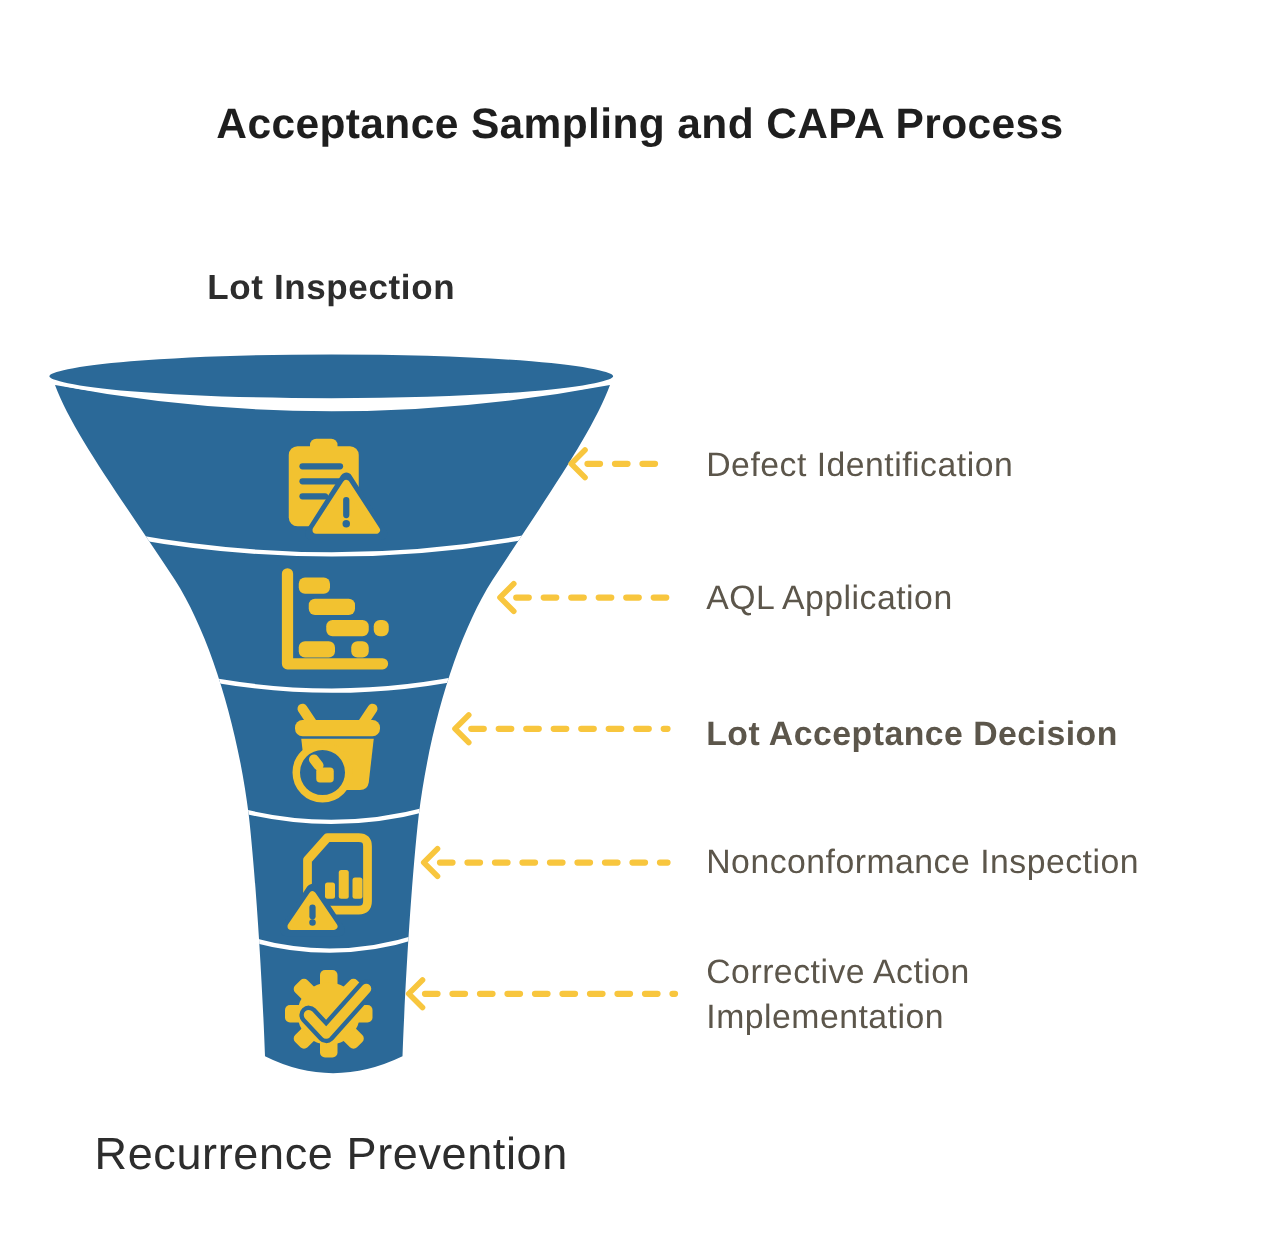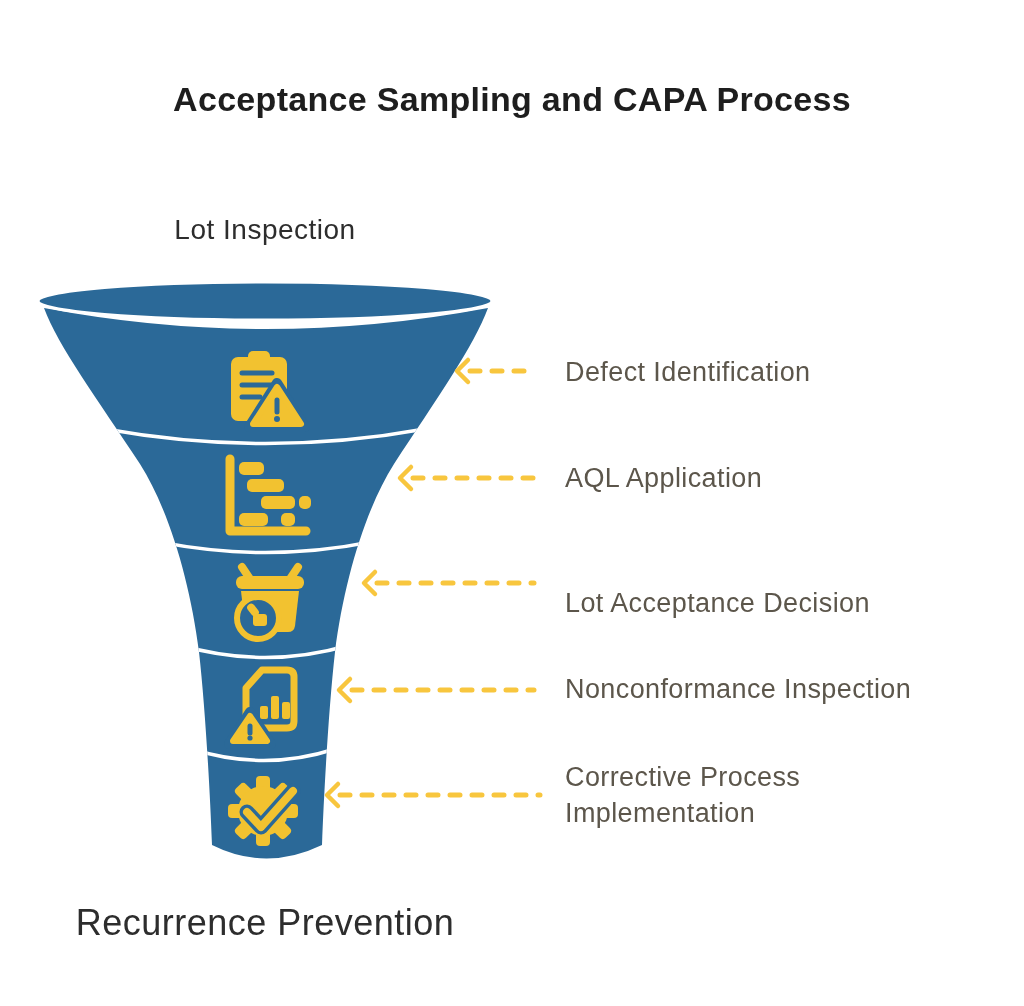--- a/index.html
+++ b/index.html
@@ -7,29 +7,29 @@
     --label:#5C564B; --heading:#1E1E1E; --dark:#2D2D2D;
   }
   *{margin:0;padding:0;box-sizing:border-box;}
   body{background:#fff;font-family:"Liberation Sans",sans-serif;}
   .stage{position:relative;width:1024px;height:1006px;background:#ffffff;overflow:hidden;}
 
   .title{position:absolute;left:0;right:0;top:80px;text-align:center;
          font-size:34px;font-weight:800;letter-spacing:.3px;color:var(--heading);}
 
   .top-label{position:absolute;left:60px;width:410px;top:214px;text-align:center;
-             font-size:28px;font-weight:400;letter-spacing:.5px;color:var(--dark);}
+             font-size:28px;font-weight:700;letter-spacing:.5px;color:var(--dark);}
   .bottom-label{position:absolute;left:60px;width:410px;top:902px;text-align:center;
              font-size:36px;font-weight:400;letter-spacing:.5px;color:var(--dark);}
 
   .stage-label{position:absolute;left:565px;font-size:27px;letter-spacing:.4px;
                color:var(--label);white-space:nowrap;line-height:36px;}
   .stage-label.l1{top:354px;}
   .stage-label.l2{top:460px;}
-  .stage-label.l3{top:585px;}
+  .stage-label.l3{top:569px;font-weight:bold;}
   .stage-label.l4{top:671px;}
   .stage-label.l5{top:759px;white-space:normal;width:320px;}
 
   svg.scene{position:absolute;left:0;top:0;}
   .fill-blue{fill:var(--funnel);}
   .ellipse-rim{fill:var(--funnel);stroke:#ffffff;stroke-width:3;}
   .sep{fill:none;stroke:#ffffff;stroke-width:3.5;}
   .icon-fill{fill:var(--icon);}
   .icon-stroke{fill:none;stroke:var(--icon);stroke-linecap:round;stroke-linejoin:round;}
   .bg-stroke{fill:none;stroke:var(--funnel);stroke-linecap:round;stroke-linejoin:round;}
@@ -46,21 +46,21 @@
 
   <div class="title">Acceptance Sampling and CAPA Process</div>
 
   <div class="top-label">Lot Inspection</div>
   <div class="bottom-label">Recurrence Prevention</div>
 
   <div class="stage-label l2">AQL Application</div>
   <div class="stage-label l1">Defect Identification</div>
   <div class="stage-label l3">Lot Acceptance Decision</div>
   <div class="stage-label l4">Nonconformance Inspection</div>
-  <div class="stage-label l5">Corrective Process Implementation</div>
+  <div class="stage-label l5">Corrective Action Implementation</div>
 
   <svg class="scene" width="1024" height="1006" viewBox="0 0 1024 1006">
 
     <defs>
       <clipPath id="bodyClip">
         <path d="M 44 308 Q 265 350 488 308
                  C 474 346 436 400 394 464
                  C 366 508 344 580 335 652
                  C 329 705 324 790 322 845
                  Q 266 872 212 845

